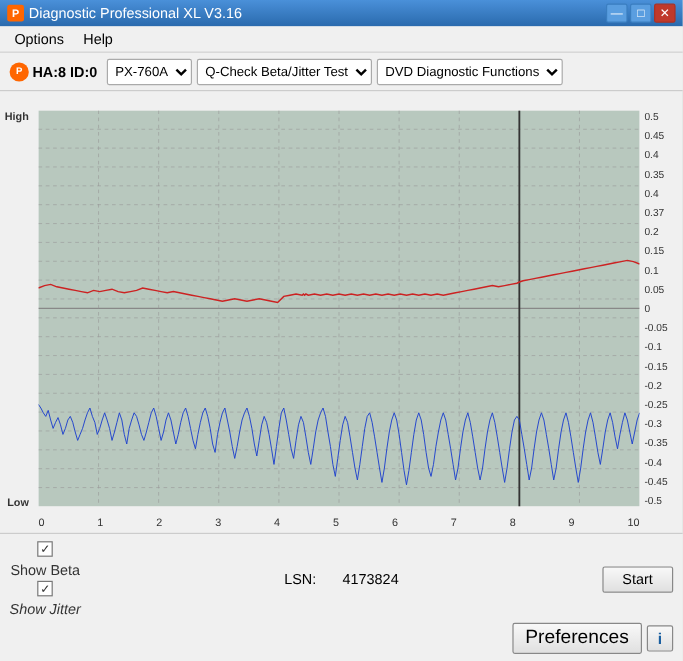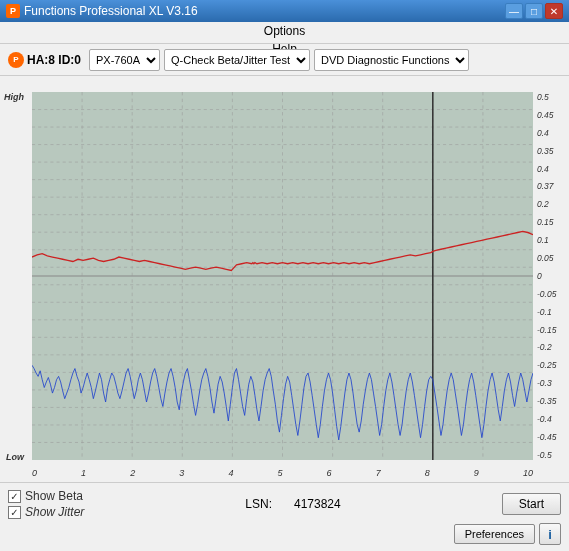--- a/index.html
+++ b/index.html
@@ -60,21 +60,20 @@
       border-radius: 2px;
     }
     .title-btn.close { background: #c0392b; border-color: #a93226; }
     .menu-bar {
       background: #f0f0f0;
       height: 22px;
       display: flex;
       align-items: center;
       padding: 0 4px;
       border-bottom: 1px solid #ccc;
-      flex-direction: column;
     }
     .menu-item {
       padding: 2px 8px;
       cursor: pointer;
       font-size: 12px;
       border-radius: 2px;
     }
     .toolbar {
       background: #f0f0f0;
       height: 32px;
@@ -134,20 +133,21 @@
     .checkboxes-area {
       display: flex;
       flex-direction: column;
       gap: 2px;
     }
     .checkbox-row {
       display: flex;
       align-items: center;
       gap: 4px;
       font-size: 12px;
+      flex-direction: column;
     }
     .checkbox-custom {
       width: 13px;
       height: 13px;
       border: 1px solid #777;
       background: white;
       display: flex;
       align-items: center;
       justify-content: center;
       cursor: pointer;
@@ -177,21 +177,21 @@
     }
     .prefs-row {
       display: flex;
       align-items: center;
       gap: 4px;
     }
     .prefs-btn {
       background: linear-gradient(to bottom, #f8f8f8, #e0e0e0);
       border: 1px solid #888;
       padding: 3px 10px;
-      font-size: 11px;
+      font-size: 16px;
       cursor: pointer;
       border-radius: 2px;
     }
     .info-btn {
       width: 22px;
       height: 22px;
       background: linear-gradient(to bottom, #f8f8f8, #e0e0e0);
       border: 1px solid #888;
       border-radius: 2px;
       display: flex;
@@ -205,32 +205,31 @@
     .main-content {
       display: flex;
       flex-direction: column;
       height: calc(551px - 22px - 22px - 32px);
     }
     .chart-wrapper {
       flex: 1;
       padding: 2px 2px 0 2px;
       position: relative;
       min-height: 350px;
-      font-style: italic;
     }
   </style>
 </head>
 <body>
 
 <div class="title-bar">
   <div class="title-bar-left">
     <div class="title-bar-icon">
       <span>P</span>
     </div>
-    <span class="title-bar-title">Functions Professional XL V3.16</span>
+    <span class="title-bar-title">Diagnostic Professional XL V3.16</span>
   </div>
   <div class="title-bar-controls">
     <div class="title-btn">—</div>
     <div class="title-btn">□</div>
     <div class="title-btn close">✕</div>
   </div>
 </div>
 
 <div class="menu-bar">
   <div class="menu-item">Options</div>

